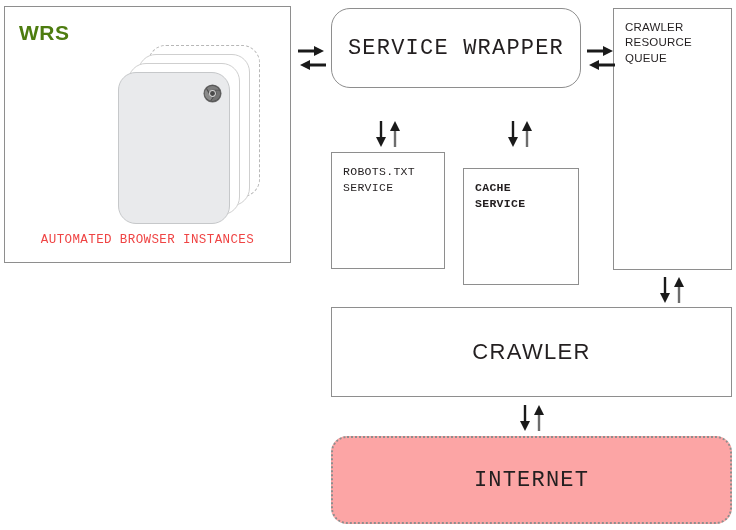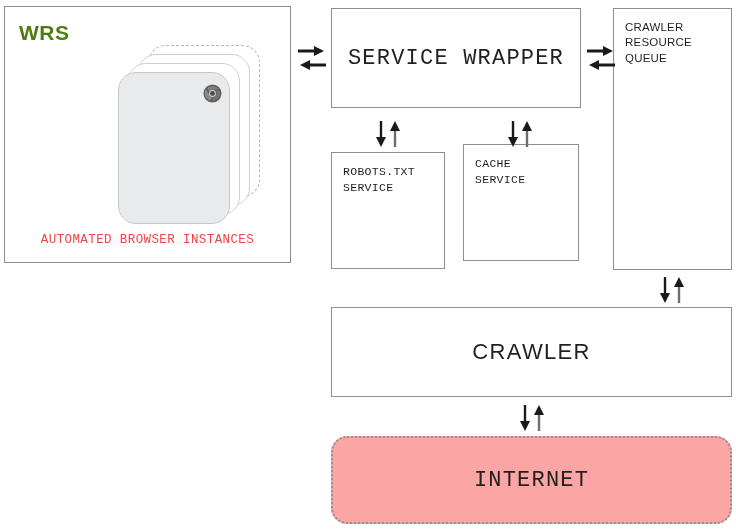--- a/index.html
+++ b/index.html
@@ -98,23 +98,23 @@
     background: #e9eaec;
   }
 
   #chrome-icon {
     position: absolute;
     left: 84px; top: 11px;
     width: 19px; height: 19px;
   }
 
   
-  #service-wrapper-box { left: 331px; top: 8px;  width: 250px; height: 100px; }
+  #service-wrapper-box { left: 331px; top: 8px;  width: 250px; height: 80px; border-radius: 19px; }
   #robots-box         { left: 331px; top: 152px; width: 114px; height: 117px; }
-  #cache-box          { left: 463px; top: 144px; width: 116px; height: 117px; }
+  #cache-box          { left: 463px; top: 168px; width: 116px; height: 117px; font-weight: bold; }
   #queue-box          { left: 613px; top: 8px;   width: 119px; height: 262px; }
   #crawler-box        { left: 331px; top: 307px; width: 401px; height: 90px; }
   #internet-box       { left: 331px; top: 436px; width: 401px; height: 88px; }
 
   .box-label-center {
     position: absolute;
     left: 0; right: 0; top: 50%;
     transform: translateY(-50%);
     text-align: center;
     white-space: pre;

